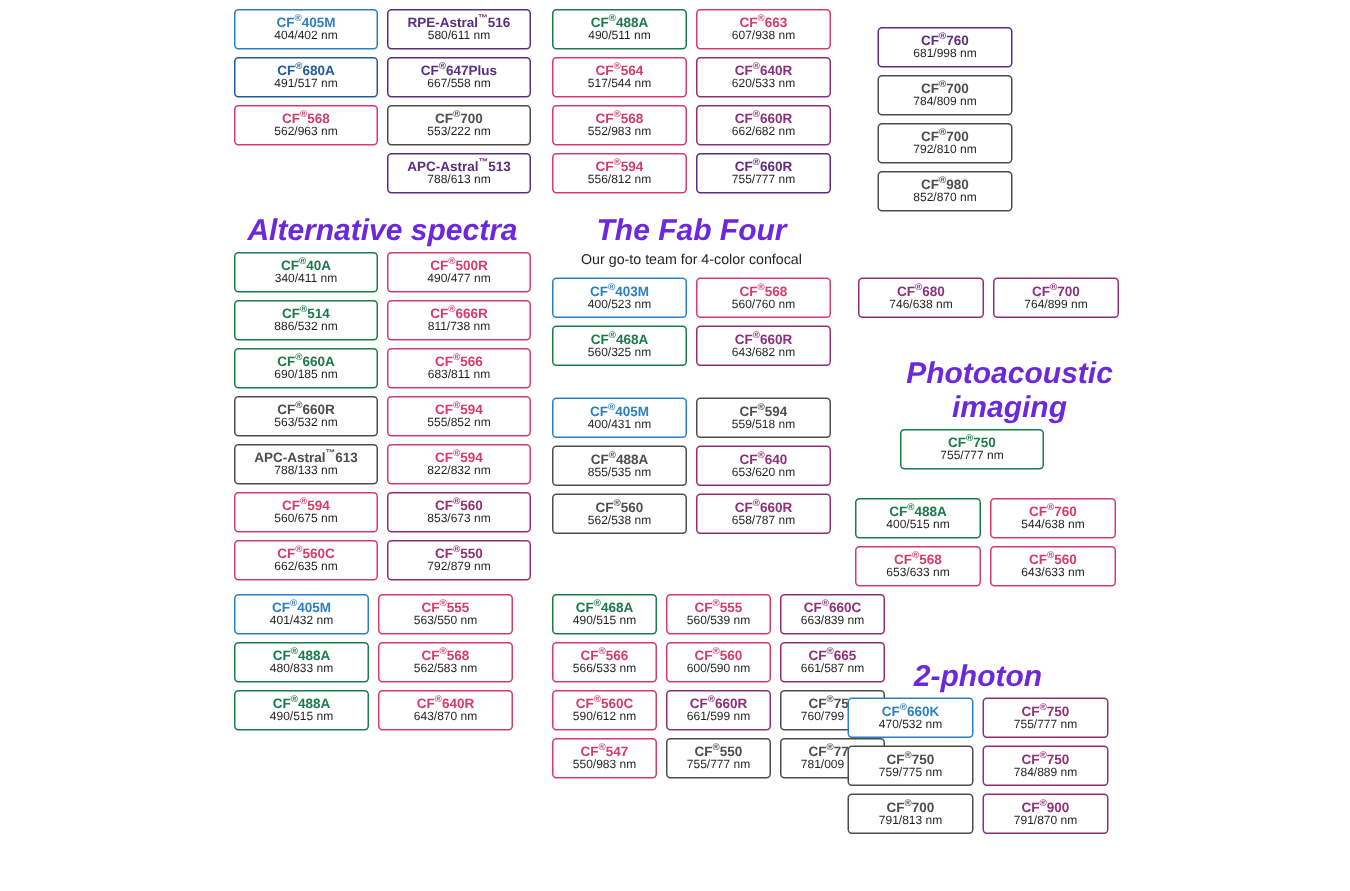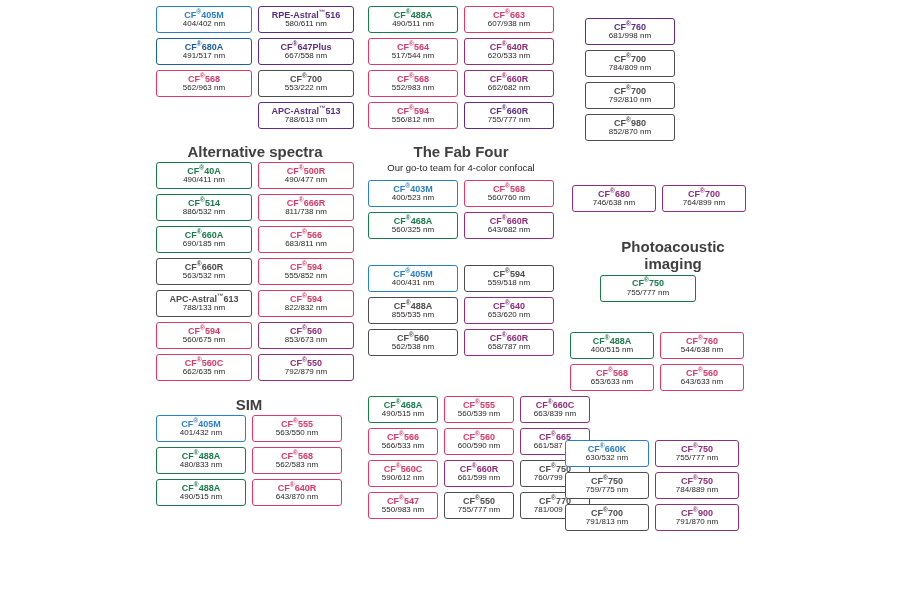--- a/index.html
+++ b/index.html
@@ -17,26 +17,27 @@
   }
   #stage {
     position: relative;
     width: 900px;
     height: 594px;
   }
   .group {
     position: absolute;
   }
   .group-title {
-    font-size: 15px;
+    font-size: 20px;
     font-weight: bold;
     text-align: center;
-    color: #404040;
+    color: #6d28d9;
     line-height: 1.15;
     margin: 0 0 2px 0;
+    font-style: italic;
   }
   .group-sub {
     font-size: 9.5px;
     text-align: center;
     color: #231f20;
     margin: 0 0 6px 0;
     line-height: 1.2;
   }
   .cols {
     display: flex;
@@ -189,21 +190,21 @@
         </div>
       </div>
     </div>
 
   <div class="group" id="g-alt" style="left:156px; top:143px;">
       <div class="group-title">Alternative spectra</div>
       <div class="cols">
         <div class="col">
           <div class="chip w96" style="border-color: rgb(26, 122, 76);">
             <div class="name" style="color: rgb(26, 122, 76);">CF<sup>®</sup>40A</div>
-            <div class="wl">490/411 nm</div>
+            <div class="wl">340/411 nm</div>
           </div>
           <div class="chip w96" style="border-color: rgb(26, 122, 76);">
             <div class="name" style="color: rgb(26, 122, 76);">CF<sup>®</sup>514</div>
             <div class="wl">886/532 nm</div>
           </div>
           <div class="chip w96" style="border-color: rgb(26, 122, 76);">
             <div class="name" style="color: rgb(26, 122, 76);">CF<sup>®</sup>660A</div>
             <div class="wl">690/185 nm</div>
           </div>
           <div class="chip w96" style="border-color: rgb(77, 77, 77);">
@@ -310,21 +311,20 @@
           </div>
           <div class="chip w90" style="border-color: rgb(142, 47, 122);">
             <div class="name" style="color: rgb(142, 47, 122);">CF<sup>®</sup>660R</div>
             <div class="wl">658/787 nm</div>
           </div>
         </div>
       </div>
     </div>
 
   <div class="group" id="g-sim" style="left:156px; top:396px;">
-      <div class="group-title">SIM</div>
       <div class="cols">
         <div class="col">
           <div class="chip w90" style="border-color: rgb(44, 127, 196);">
             <div class="name" style="color: rgb(44, 127, 196);">CF<sup>®</sup>405M</div>
             <div class="wl">401/432 nm</div>
           </div>
           <div class="chip w90" style="border-color: rgb(26, 122, 76);">
             <div class="name" style="color: rgb(26, 122, 76);">CF<sup>®</sup>488A</div>
             <div class="wl">480/833 nm</div>
           </div>
@@ -457,25 +457,26 @@
           </div>
           <div class="chip w84" style="border-color: rgb(214, 59, 106);">
             <div class="name" style="color: rgb(214, 59, 106);">CF<sup>®</sup>560</div>
             <div class="wl">643/633 nm</div>
           </div>
         </div>
       </div>
     </div>
 
   <div class="group" id="g-2p" style="left:565px; top:440px;">
+      <div class="group-title">2-photon</div>
       <div class="cols">
         <div class="col">
           <div class="chip w84" style="border-color: rgb(44, 127, 196);">
             <div class="name" style="color: rgb(44, 127, 196);">CF<sup>®</sup>660K</div>
-            <div class="wl">630/532 nm</div>
+            <div class="wl">470/532 nm</div>
           </div>
           <div class="chip w84" style="border-color: rgb(77, 77, 77);">
             <div class="name" style="color: rgb(77, 77, 77);">CF<sup>®</sup>750</div>
             <div class="wl">759/775 nm</div>
           </div>
           <div class="chip w84" style="border-color: rgb(77, 77, 77);">
             <div class="name" style="color: rgb(77, 77, 77);">CF<sup>®</sup>700</div>
             <div class="wl">791/813 nm</div>
           </div>
         </div>

